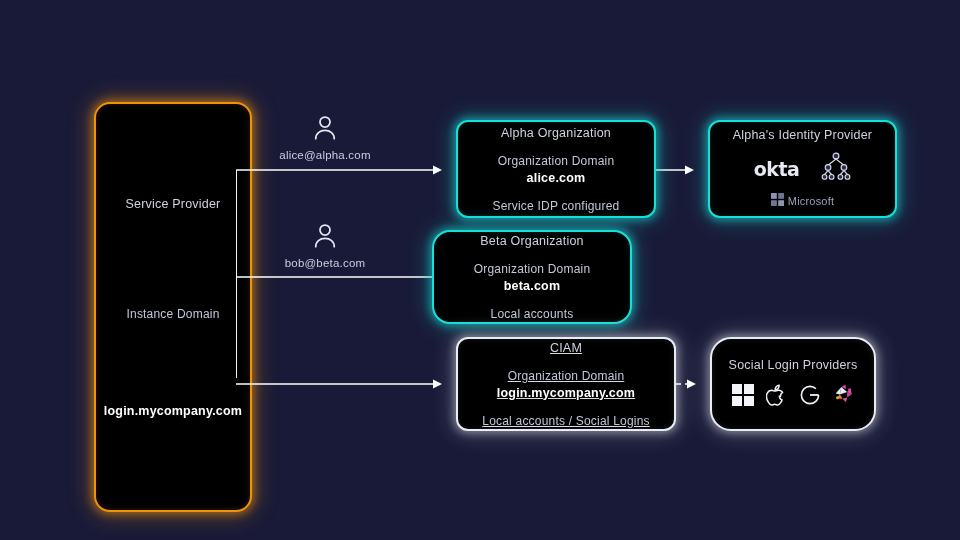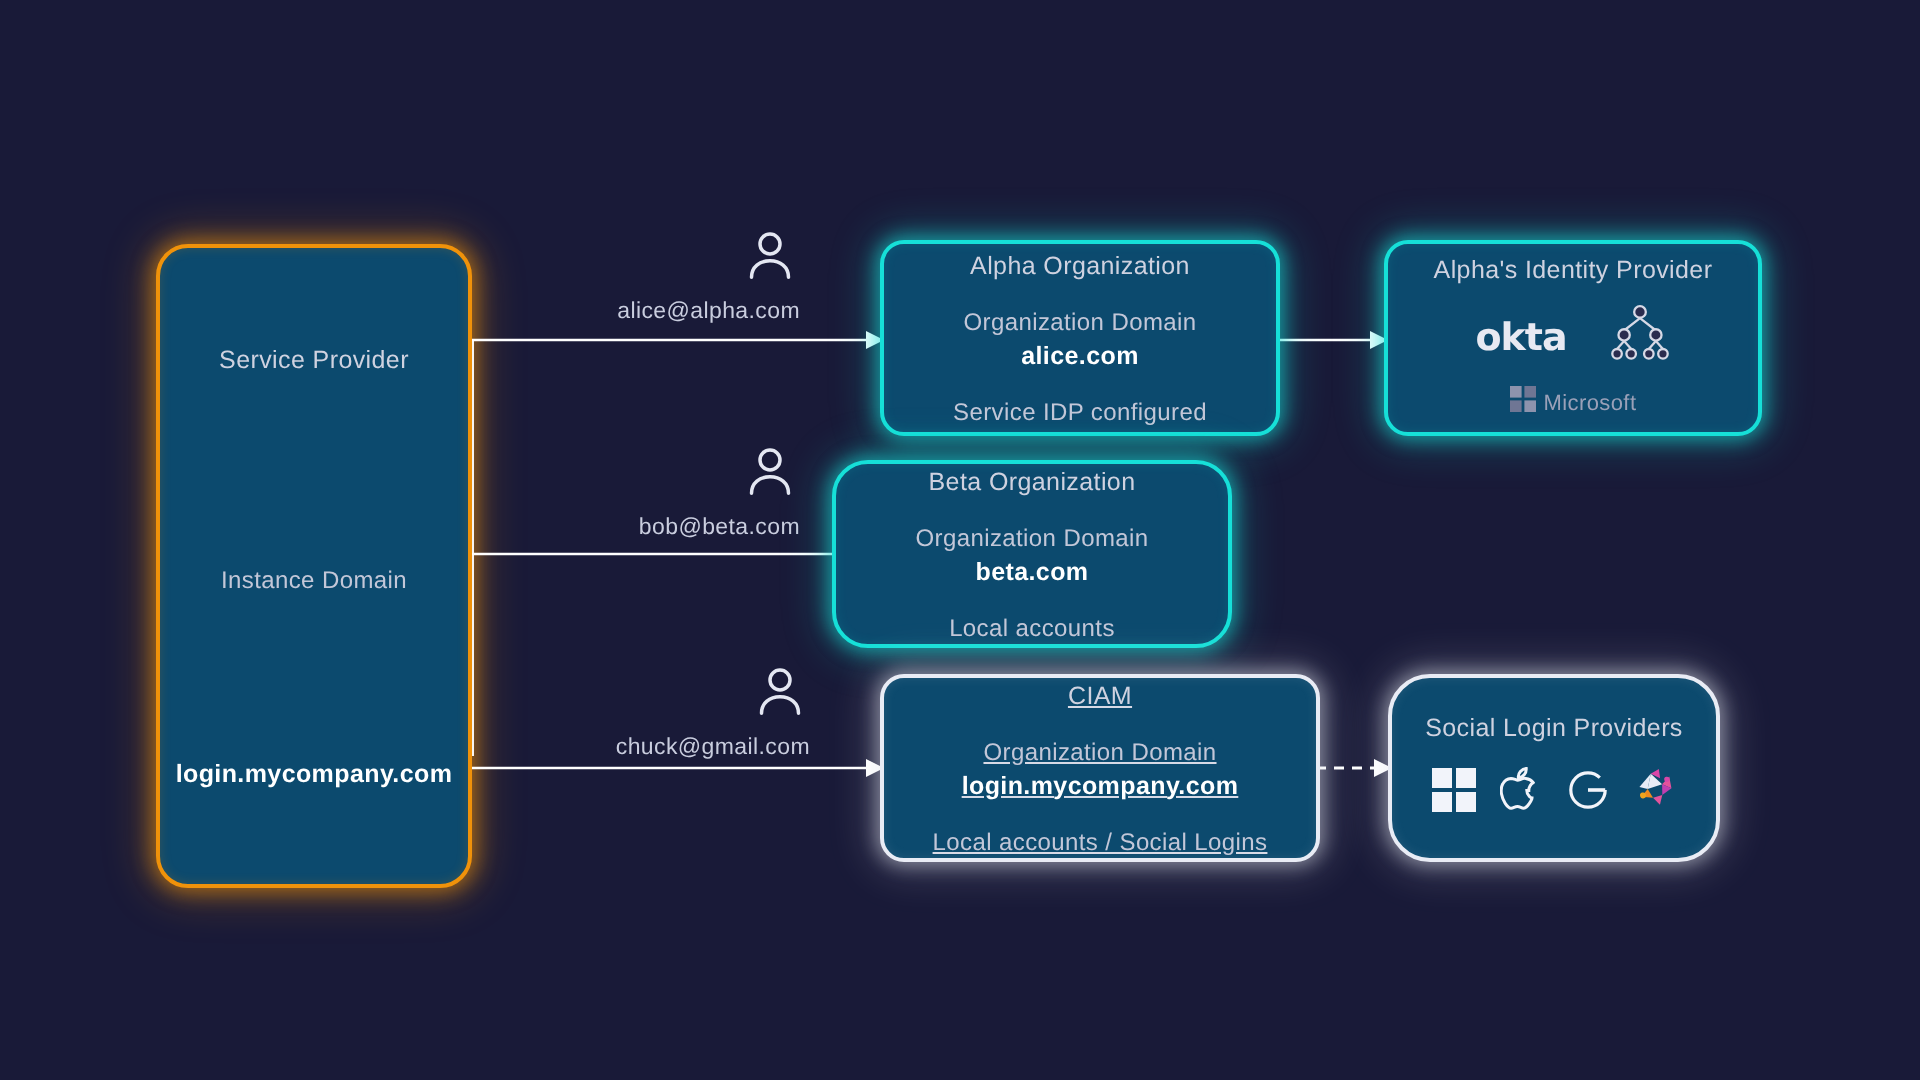--- a/index.html
+++ b/index.html
@@ -15,26 +15,27 @@
     overflow: hidden;
     font-family: "Liberation Sans", sans-serif;
     color: #d8dae6;
   }
 
   
   .node {
     position: absolute;
     box-sizing: border-box;
     border-radius: 12px;
-    background: #0c4a6e;
+    background: #000000;
     display: flex;
     flex-direction: column;
     align-items: center;
     justify-content: center;
     text-align: center;
+    margin-left: 16px;
   }
 
   .node-orange {
     border: 2px solid #f0920a;
     border-radius: 16px;
     box-shadow: 0 0 10px 2px rgba(240,146,10,0.55),
                 0 0 22px 5px rgba(240,146,10,0.28),
                 inset 0 0 6px rgba(240,146,10,0.18);
   }
   .node-cyan {
@@ -54,39 +55,39 @@
   .line-sub { font-size: 12px; color: #c3c7d8; letter-spacing: .2px; }
   .line-strong { font-size: 12.5px; color: #ffffff; font-weight: bold; letter-spacing: .2px; }
   .line-foot { font-size: 12px; color: #c3c7d8; letter-spacing: .2px; }
 
   .gap-lg { height: 16px; }
   .gap-sm { height: 3px; }
   .gap-md { height: 14px; }
 
   
   #service-provider {
-    left: 78px; top: 122px; width: 158px; height: 322px; gap: 40px;
+    left: 78px; top: 102px; width: 158px; height: 410px; gap: 40px;
   }
 
   
   #alpha-org { left: 440px; top: 120px; width: 200px; height: 98px; }
   #beta-org  { left: 416px; top: 230px; width: 200px; height: 94px; border-radius: 18px; }
   #ciam-org  { left: 440px; top: 337px; width: 220px; height: 94px; text-decoration: underline; }
 
   
   #alpha-idp   { left: 692px; top: 120px; width: 189px; height: 98px; }
   #social-idp  { left: 694px; top: 337px; width: 166px; height: 94px; border-radius: 21px; }
 
   
   .user {
     position: absolute;
     width: 150px;
     display: flex;
     flex-direction: column;
-    align-items: flex-end;
+    align-items: center;
   }
   .user-email { font-size: 11.5px; color: #c9cdde; margin-top: 2px; letter-spacing: .2px; }
   #user-alice { left: 250px; top: 113px; }
   #user-bob   { left: 250px; top: 221px; }
   #user-chuck { left: 255px; top: 331px; }
 
   
   .conn { position: absolute; height: 12px; }
   .conn svg { display: block; overflow: visible; }
 
@@ -164,29 +165,20 @@
   <div class="user" id="user-bob">
     <span>
       <svg width="30" height="30" viewBox="0 0 24 24" fill="none" stroke="#e4e7f2" stroke-width="1.4" stroke-linecap="round" stroke-linejoin="round">
         <circle cx="12" cy="7.2" r="4"></circle>
         <path d="M4.6 20.5c0-4.1 3.3-6.6 7.4-6.6s7.4 2.5 7.4 6.6"></path>
       </svg>
     </span>
     <span class="user-email">bob@beta.com</span>
   </div>
 
-  <div class="user" id="user-chuck">
-    <span>
-      <svg width="30" height="30" viewBox="0 0 24 24" fill="none" stroke="#e4e7f2" stroke-width="1.4" stroke-linecap="round" stroke-linejoin="round">
-        <circle cx="12" cy="7.2" r="4"></circle>
-        <path d="M4.6 20.5c0-4.1 3.3-6.6 7.4-6.6s7.4 2.5 7.4 6.6"></path>
-      </svg>
-    </span>
-    <span class="user-email">chuck@gmail.com</span>
-  </div>
 
   <div class="conn" id="conn-sp-alpha">
     <svg width="206" height="12" viewBox="0 0 206 12">
       <line x1="0" y1="6" x2="197" y2="6" stroke="#ffffff" stroke-width="1.3"></line>
       <polygon points="197,1.5 206,6 197,10.5" fill="#ffffff"></polygon>
     </svg>
   </div>
   <div class="conn" id="conn-sp-beta">
     <svg width="206" height="12" viewBox="0 0 206 12">
       <line x1="0" y1="6" x2="197" y2="6" stroke="#ffffff" stroke-width="1.3"></line>

